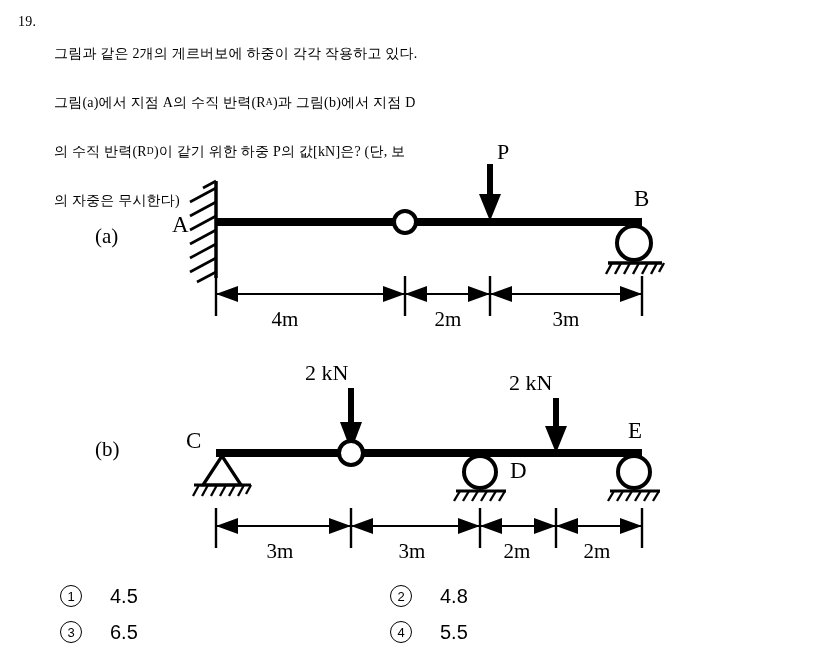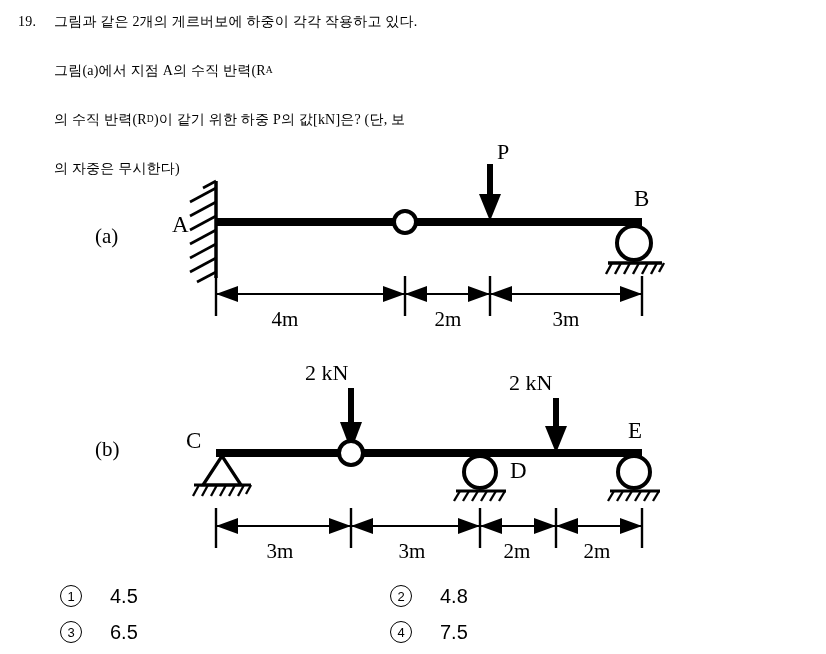--- a/index.html
+++ b/index.html
@@ -31,20 +31,21 @@
     letter-spacing: 0.2px;
     white-space: pre;
   }
   .q-number {
     width: 36px;
     flex: 0 0 36px;
     text-align: left;
   }
   .q-text {
     flex: 1 1 auto;
+    margin-top: 32px;
   }
   .q-indent {
     margin-left: 36px;
     margin-top: 22px;
   }
   sub {
     font-size: 0.68em;
     vertical-align: -0.22em;
   }
 
@@ -106,21 +107,21 @@
 <body>
 
 <div id="question-block">
 
   <div class="q-line">
     <span class="q-number">19.</span>
     <span class="q-text">그림과 같은 2개의 게르버보에 하중이 각각 작용하고 있다.</span>
   </div>
 
   <div class="q-line q-indent">
-    <span>그림(a)에서 지점 A의 수직 반력(R</span><sub>A</sub>
+    <span>그림(a)에서 지점 A의 수직 반력(R</span><sub>A</sub><span>)과 그림(b)에서 지점 D</span>
   </div>
 
   <div class="q-line q-indent">
     <span>의 수직 반력(R</span><sub>D</sub><span>)이 같기 위한 하중 P의 값[kN]은? (단, 보</span>
   </div>
 
   <div class="q-line q-indent">
     <span>의 자중은 무시한다)</span>
   </div>
 
@@ -302,16 +303,16 @@
     <span class="choice-val">4.8</span>
   </div>
 
   <div class="choice">
     <span class="choice-num">3</span>
     <span class="choice-val">6.5</span>
   </div>
 
   <div class="choice">
     <span class="choice-num">4</span>
-    <span class="choice-val">7.5</span>
+    <span class="choice-val">5.5</span>
   </div>
 
 </div>
 
 </body></html>

